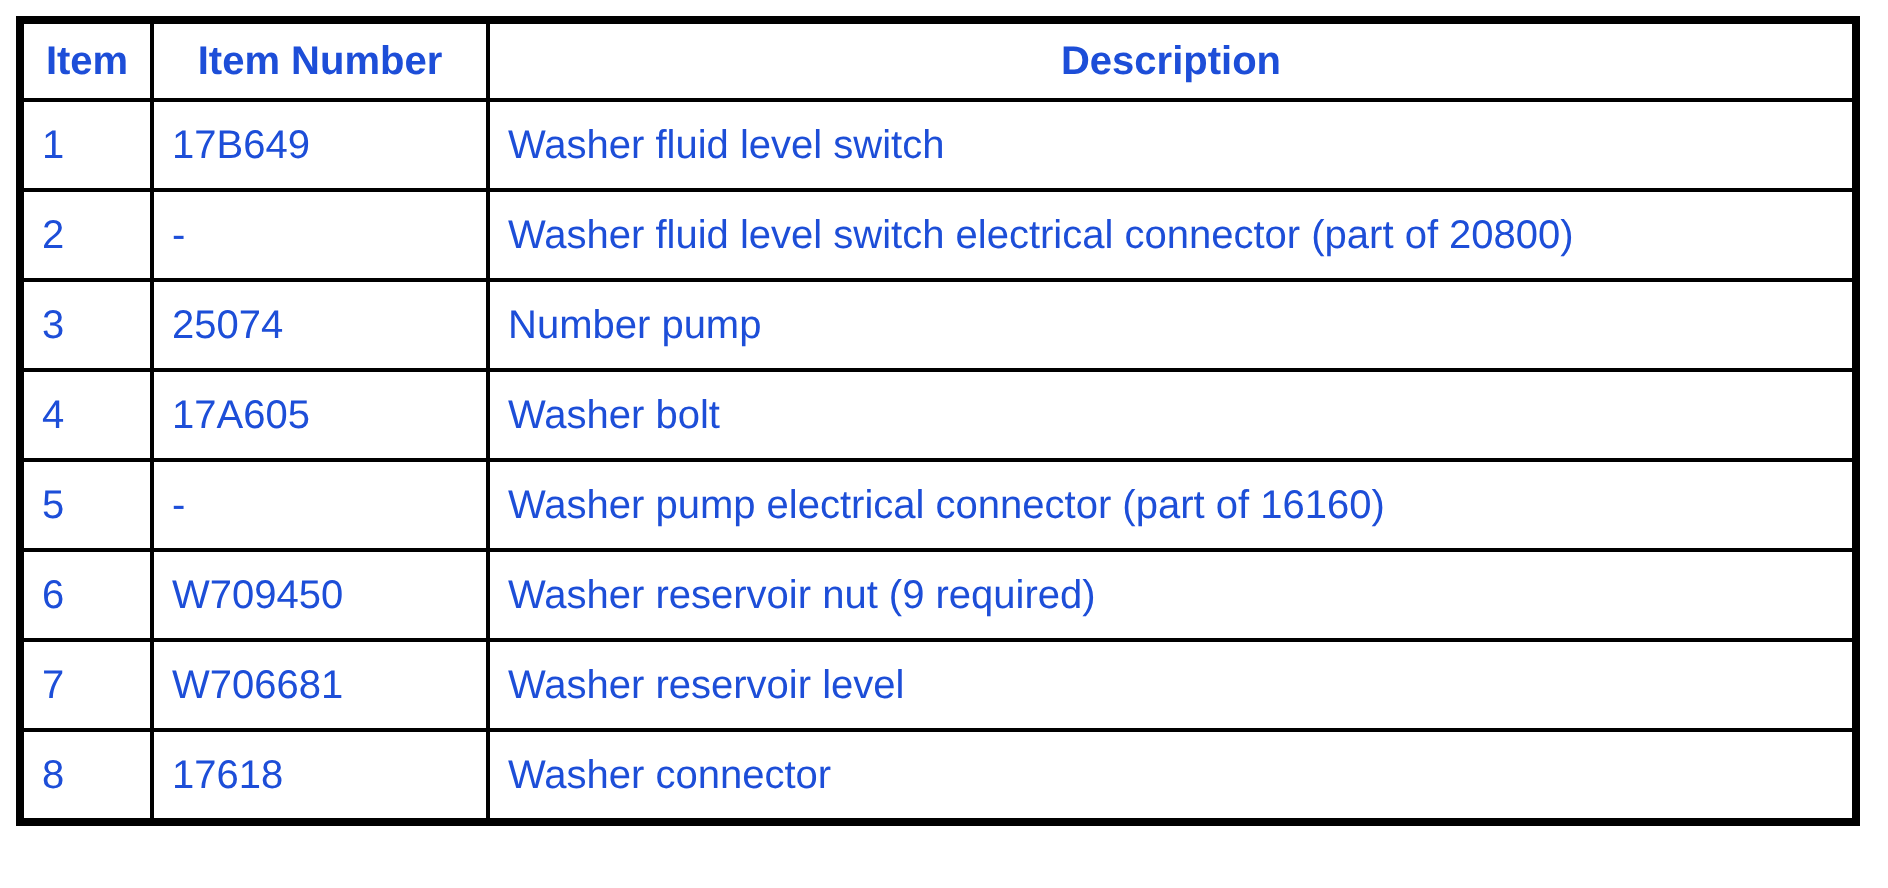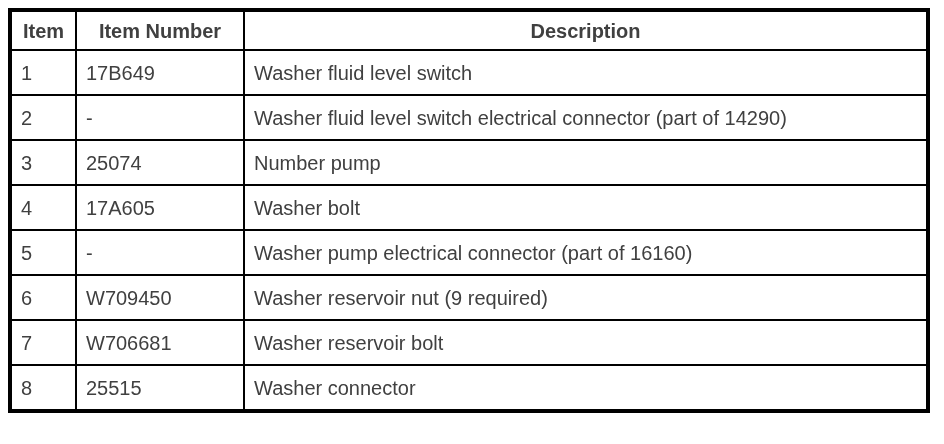--- a/index.html
+++ b/index.html
@@ -30,21 +30,21 @@
   table.parts col.c-part { width: 168px; }
   table.parts th, table.parts td {
     border: 2px solid #000000;
     font-size: 20px;
     line-height: 1.1;
     padding: 0 9px;
     overflow: hidden;
     white-space: nowrap;
     vertical-align: middle;
     background: #ffffff;
-    color: #404040;
+    color: #1d4ed8;
   }
   table.parts th {
     font-weight: bold;
     text-align: center;
     height: 37px;
   }
   table.parts td {
     font-weight: normal;
     text-align: left;
     height: 43px;
@@ -69,21 +69,21 @@
     </thead>
     <tbody>
       <tr>
         <td>1</td>
         <td>17B649</td>
         <td>Washer fluid level switch</td>
       </tr>
       <tr>
         <td>2</td>
         <td>-</td>
-        <td>Washer fluid level switch electrical connector (part of 14290)</td>
+        <td>Washer fluid level switch electrical connector (part of 20800)</td>
       </tr>
       <tr>
         <td>3</td>
         <td>25074</td>
         <td>Number pump</td>
       </tr>
       <tr>
         <td>4</td>
         <td>17A605</td>
         <td>Washer bolt</td>
@@ -94,22 +94,22 @@
         <td>Washer pump electrical connector (part of 16160)</td>
       </tr>
       <tr>
         <td>6</td>
         <td>W709450</td>
         <td>Washer reservoir nut (9 required)</td>
       </tr>
       <tr>
         <td>7</td>
         <td>W706681</td>
-        <td>Washer reservoir bolt</td>
+        <td>Washer reservoir level</td>
       </tr>
       <tr>
         <td>8</td>
-        <td>25515</td>
+        <td>17618</td>
         <td>Washer connector</td>
       </tr>
     </tbody>
   </table>
 </div>
 
 </body></html>

